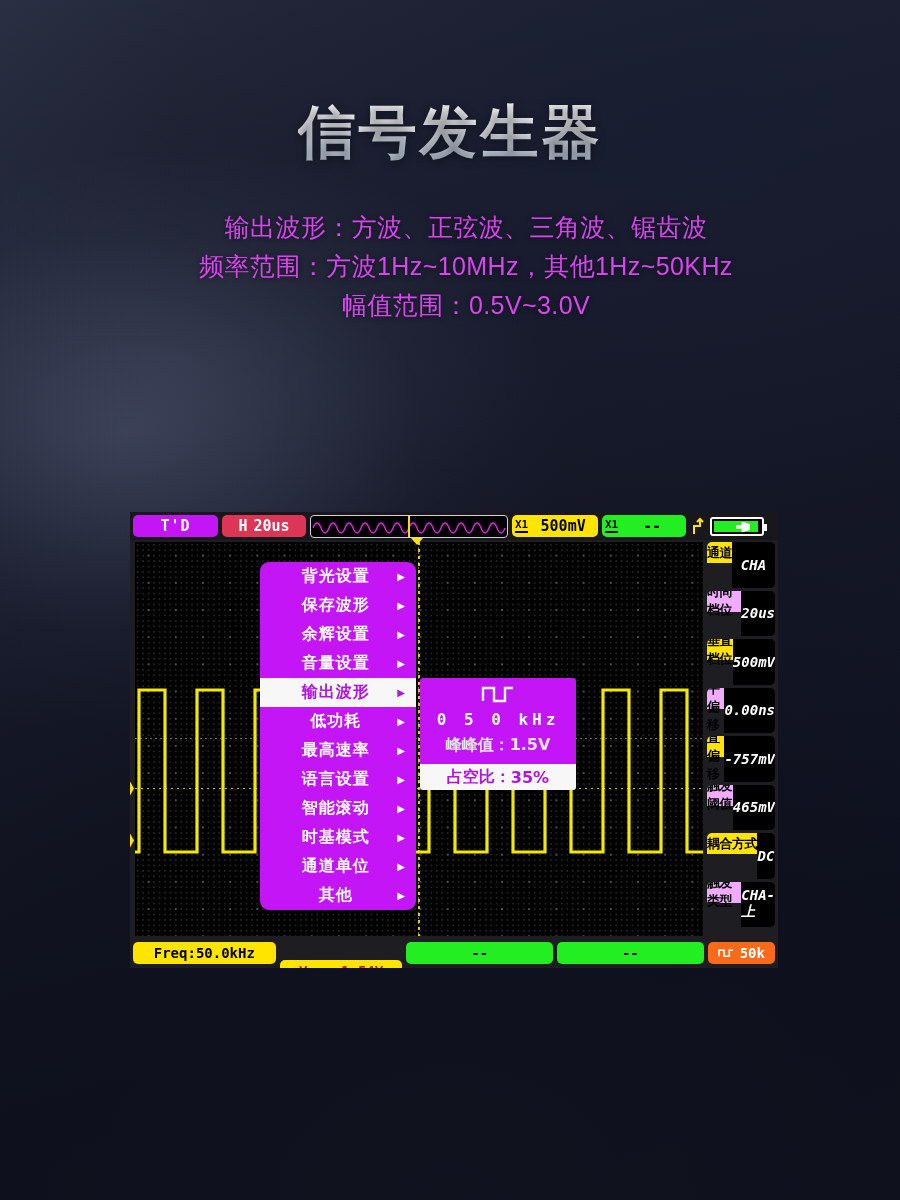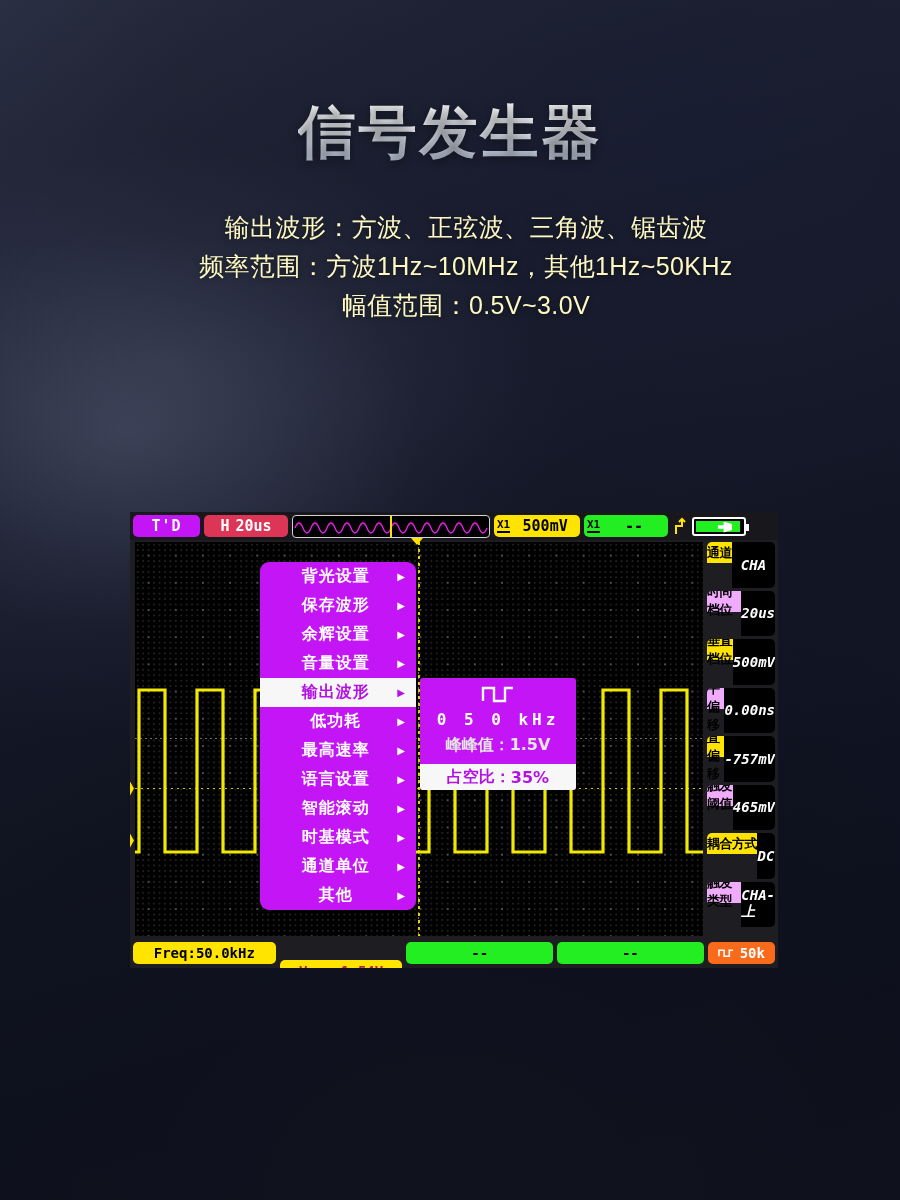--- a/index.html
+++ b/index.html
@@ -30,21 +30,21 @@
   }
   #headline .t {
     display:inline-block;
     font-size:58px; font-weight:bold; letter-spacing:3px;
     background:linear-gradient(180deg,#ffffff 0%,#f2f5fa 42%,#c3ccdd 78%,#aab4c9 100%);
     -webkit-background-clip:text; background-clip:text; color:transparent;
     text-shadow:0 2px 10px rgba(0,0,0,0.45);
   }
   #subhead {
     position:absolute; top:208px; left:0; width:900px; text-align:center;
-    z-index:3; color:#fef9c3; font-size:25px; line-height:39px;
+    z-index:3; color:#d946ef; font-size:25px; line-height:39px;
     letter-spacing:0.4px; text-shadow:0 1px 5px rgba(0,0,0,0.5);padding-left:32px;
   }
   #subhead .line { display:block; white-space:nowrap; }
 
   
   #device {
     position:absolute; left:130px; top:512px; width:648px; height:456px;
     background:#1d1d22; z-index:4;
     padding:0; overflow:hidden;
     font-family:"DejaVu Sans Mono","Liberation Mono",monospace;
@@ -54,21 +54,21 @@
   #topbar {
     position:absolute; left:0; top:0; width:648px; height:28px;
     background:#17171c;
     display:flex; align-items:center; gap:4px; padding:0 3px;
   }
   .pill {
     height:22px; border-radius:5px; display:flex; align-items:center;
     justify-content:center; font-size:15px; font-weight:bold;
     line-height:1; white-space:nowrap;
   }
-  #p-td { width:67px; background:#c315f5; color:#ffffff; letter-spacing:1px; }
+  #p-td { width:85px; background:#c315f5; color:#ffffff; letter-spacing:1px; }
   #p-h  { width:84px; background:#dd3556; color:#ffffff; gap:6px; }
   #p-h .hk { color:#ffffff; font-weight:bold; }
   #p-h .hv { color:#ffffff; }
   #minimap {
     width:198px; height:23px; border:1px solid #cfd2d8; border-radius:4px;
     background:#000000; position:relative; overflow:hidden;
   }
   #minimap svg { display:block; }
   #minimap .cursor { position:absolute; left:97px; top:0; width:2px; height:23px; background:#ffe100; }
   #p-v1 { width:86px; background:#ffe400; color:#000000; gap:3px; padding:0 3px;}

